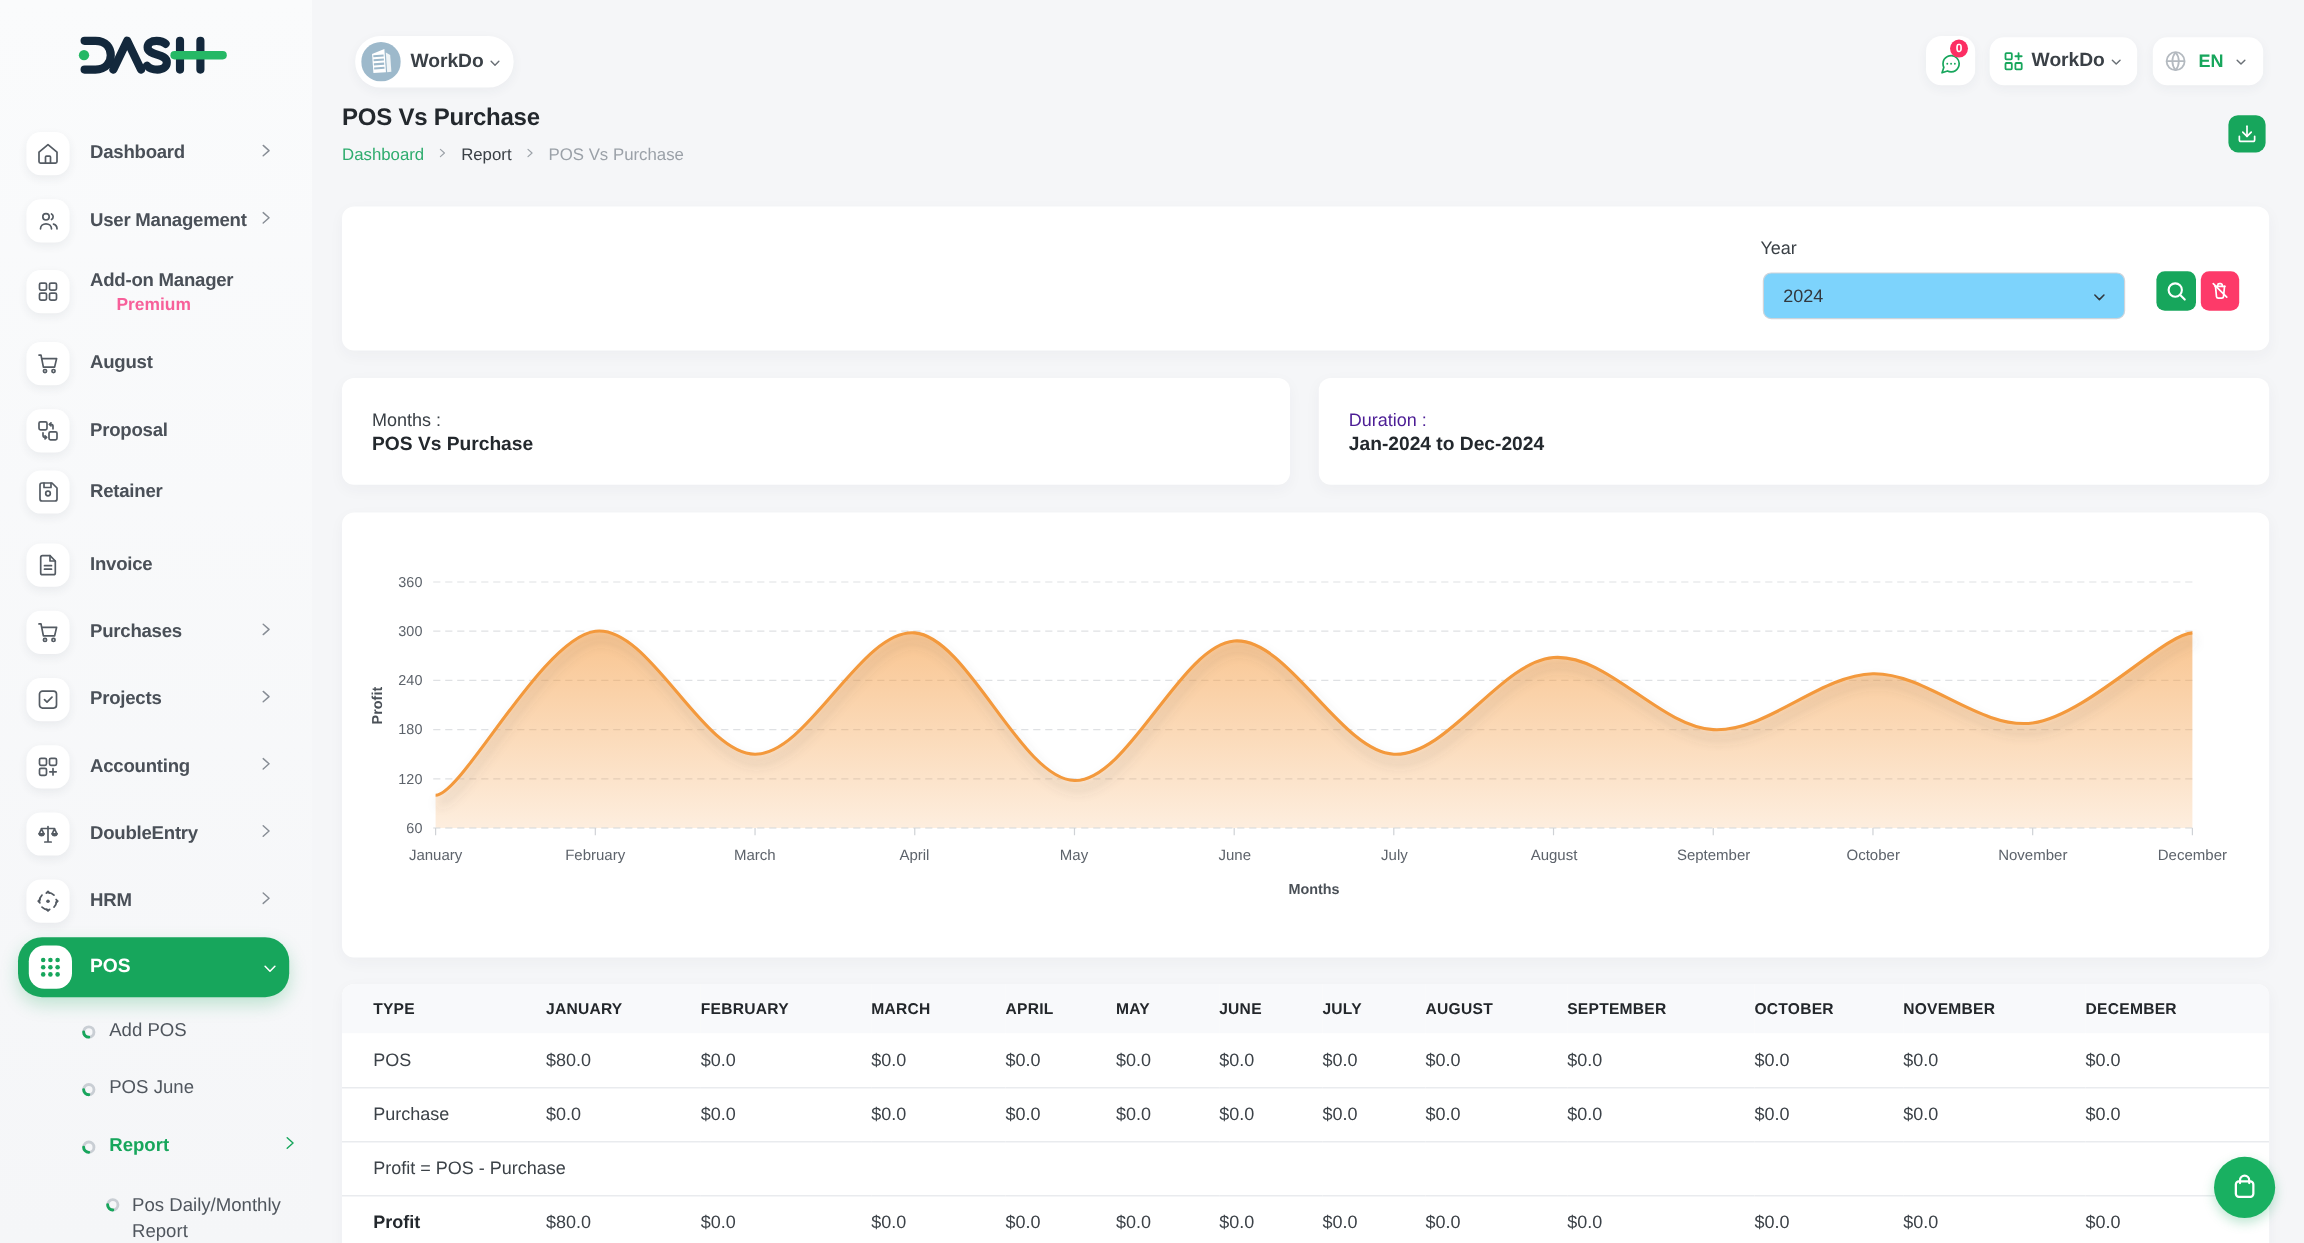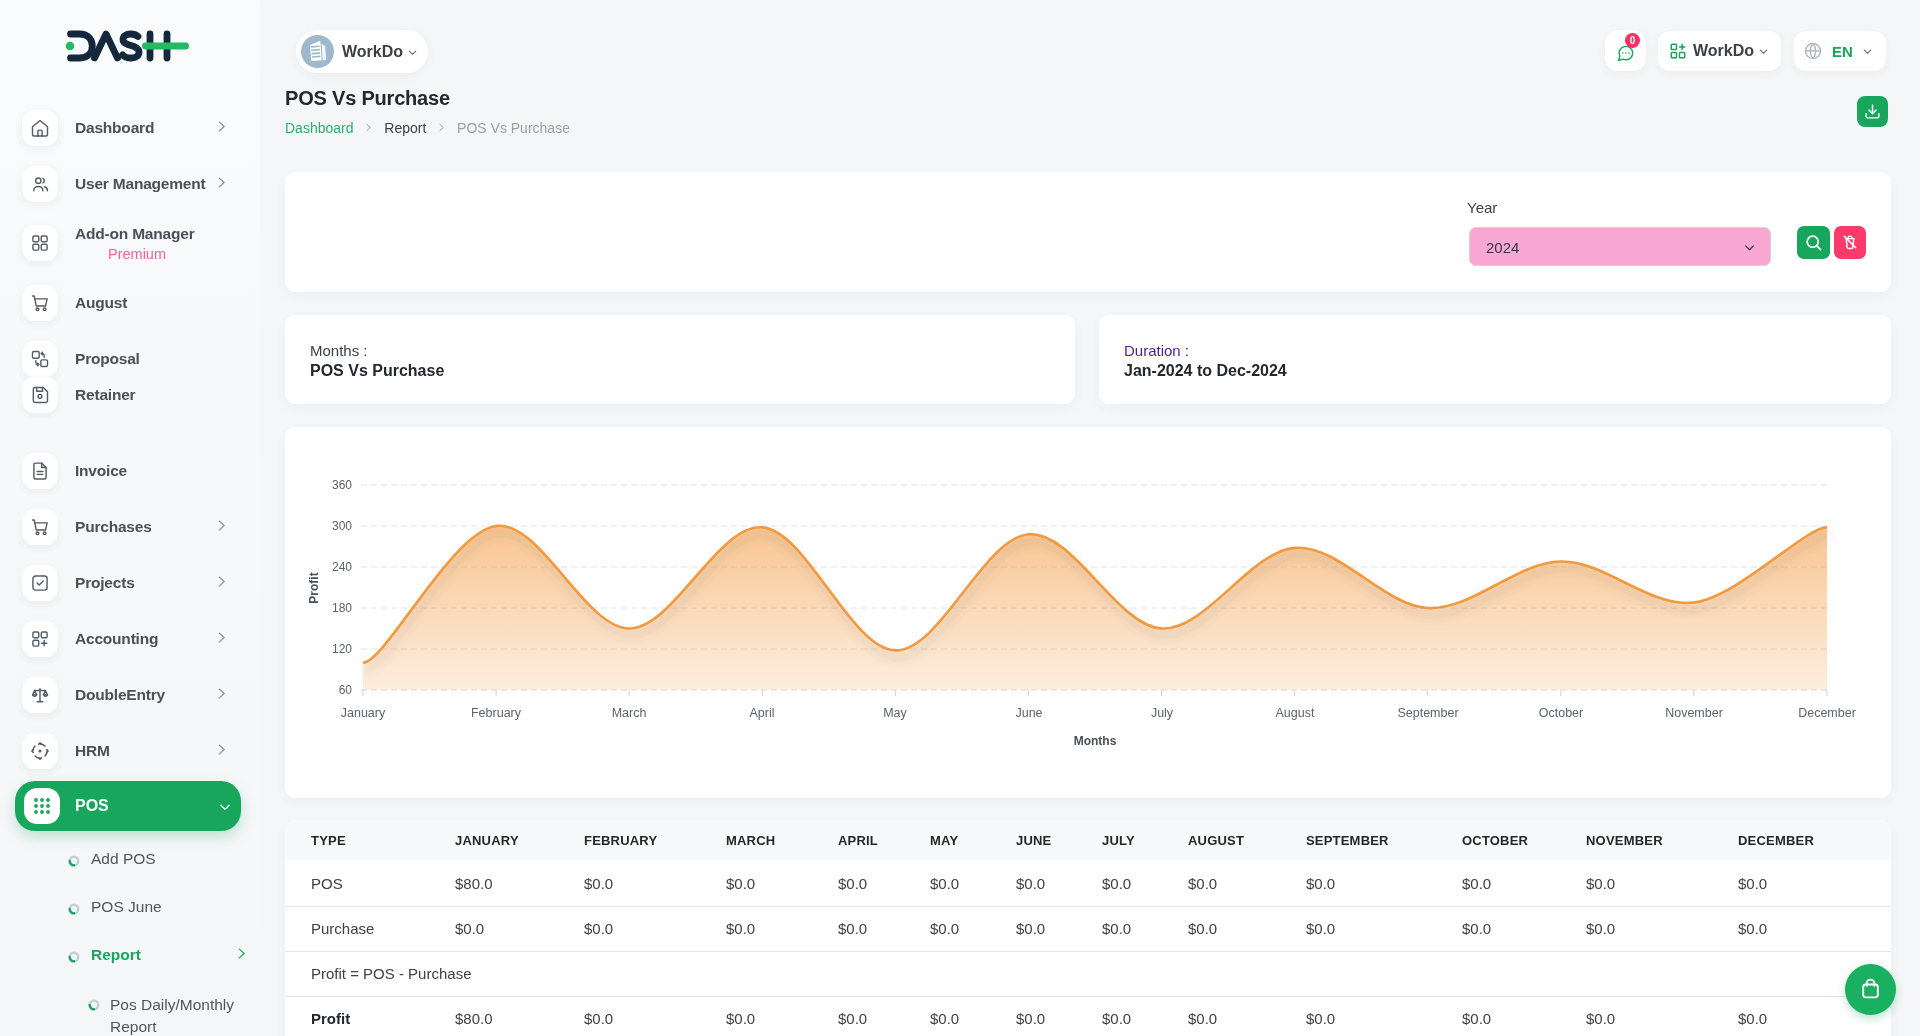--- a/index.html
+++ b/index.html
@@ -95,21 +95,21 @@
   <div class="nav-item" style="top:225px;">
     <span class="nav-ic">
         <svg viewBox="0 0 24 24">
           <rect x="3.5" y="3.5" width="7" height="7" rx="1.5"></rect>
           <rect x="13.5" y="3.5" width="7" height="7" rx="1.5"></rect>
           <rect x="3.5" y="13.5" width="7" height="7" rx="1.5"></rect>
           <rect x="13.5" y="13.5" width="7" height="7" rx="1.5"></rect>
         </svg>
       </span>
     <span class="nav-lbl" style="top:0px;transform:none;">Add-on Manager</span>
-    <span style="position:absolute;left:108px;top:21px;font-size:14.5px;font-weight:400;color:#f75f9a;">Premium</span>
+    <span style="position:absolute;left:97px;top:21px;font-size:14.5px;font-weight:700;color:#f75f9a;">Premium</span>
   </div>
 
   <div class="nav-item" style="top:285px;">
     <span class="nav-ic">
         <svg viewBox="0 0 24 24">
           <circle cx="9" cy="19.5" r="1.6"></circle>
           <circle cx="17.5" cy="19.5" r="1.6"></circle>
           <path d="M3 3.5h2l2.4 12h11.2l2-8.5H6"></path>
         </svg>
       </span>
@@ -123,21 +123,21 @@
           <rect x="13" y="13" width="8" height="8" rx="1.5"></rect>
           <path d="M7 14v2.5a2 2 0 0 0 2 2h1.5"></path>
           <path d="m9 17 1.5 1.5L9 20"></path>
           <path d="M17 10V7.5a2 2 0 0 0-2-2h-1.5"></path>
           <path d="m15 4-1.5 1.5L15 7"></path>
         </svg>
       </span>
     <span class="nav-lbl">Proposal</span>
   </div>
 
-  <div class="nav-item" style="top:377px;">
+  <div class="nav-item" style="top:392px;">
     <span class="nav-ic">
         <svg viewBox="0 0 24 24">
           <path d="M6 3h10l5 5v11a2 2 0 0 1-2 2H6a2 2 0 0 1-2-2V5a2 2 0 0 1 2-2z"></path>
           <circle cx="12" cy="13.5" r="2.3"></circle>
           <path d="M15 3v4.5H8V3"></path>
         </svg>
       </span>
     <span class="nav-lbl">Retainer</span>
   </div>
 
@@ -357,21 +357,21 @@
   <div class="abs" style="left:1857px;top:96px;width:31px;height:31px;background:#17a65c;border-radius:8px;">
     <svg style="position:absolute;left:7px;top:7px;" width="17" height="17" viewBox="0 0 24 24" fill="none" stroke="#fff" stroke-width="2" stroke-linecap="round" stroke-linejoin="round">
         <path d="M21 15v4a2 2 0 0 1-2 2H5a2 2 0 0 1-2-2v-4"></path>
         <polyline points="7 10 12 15 17 10"></polyline>
         <line x1="12" y1="3" x2="12" y2="15"></line>
       </svg>
   </div>
 
   <div class="card" style="left:285px;top:172px;width:1606px;height:120px;">
     <span style="position:absolute;left:1182px;top:27px;font-size:15px;color:#3a4046;">Year</span>
-    <div style="position:absolute;left:1184px;top:55px;width:302px;height:39px;border:1px solid #ced4da;border-radius:7px;background:#f9a8d4;">
+    <div style="position:absolute;left:1184px;top:55px;width:302px;height:39px;border:1px solid #ced4da;border-radius:7px;background:#7dd3fc;">
       <span style="position:absolute;left:16px;top:50%;transform:translateY(-50%);font-size:15px;color:#32383e;">2024</span>
       <svg style="position:absolute;right:14px;top:13px;" width="13" height="13" viewBox="0 0 24 24" fill="none" stroke="#32383e" stroke-width="2.4" stroke-linecap="round" stroke-linejoin="round">
           <polyline points="5 9 12 16 19 9"></polyline>
         </svg>
     </div>
     <div style="position:absolute;left:1512px;top:54px;width:33px;height:33px;background:#17a65c;border-radius:7px;">
       <svg style="position:absolute;left:7px;top:7px;" width="19" height="19" viewBox="0 0 24 24" fill="none" stroke="#fff" stroke-width="2.2" stroke-linecap="round">
           <circle cx="11" cy="11" r="7"></circle>
           <line x1="16.5" y1="16.5" x2="21" y2="21"></line>
         </svg>

